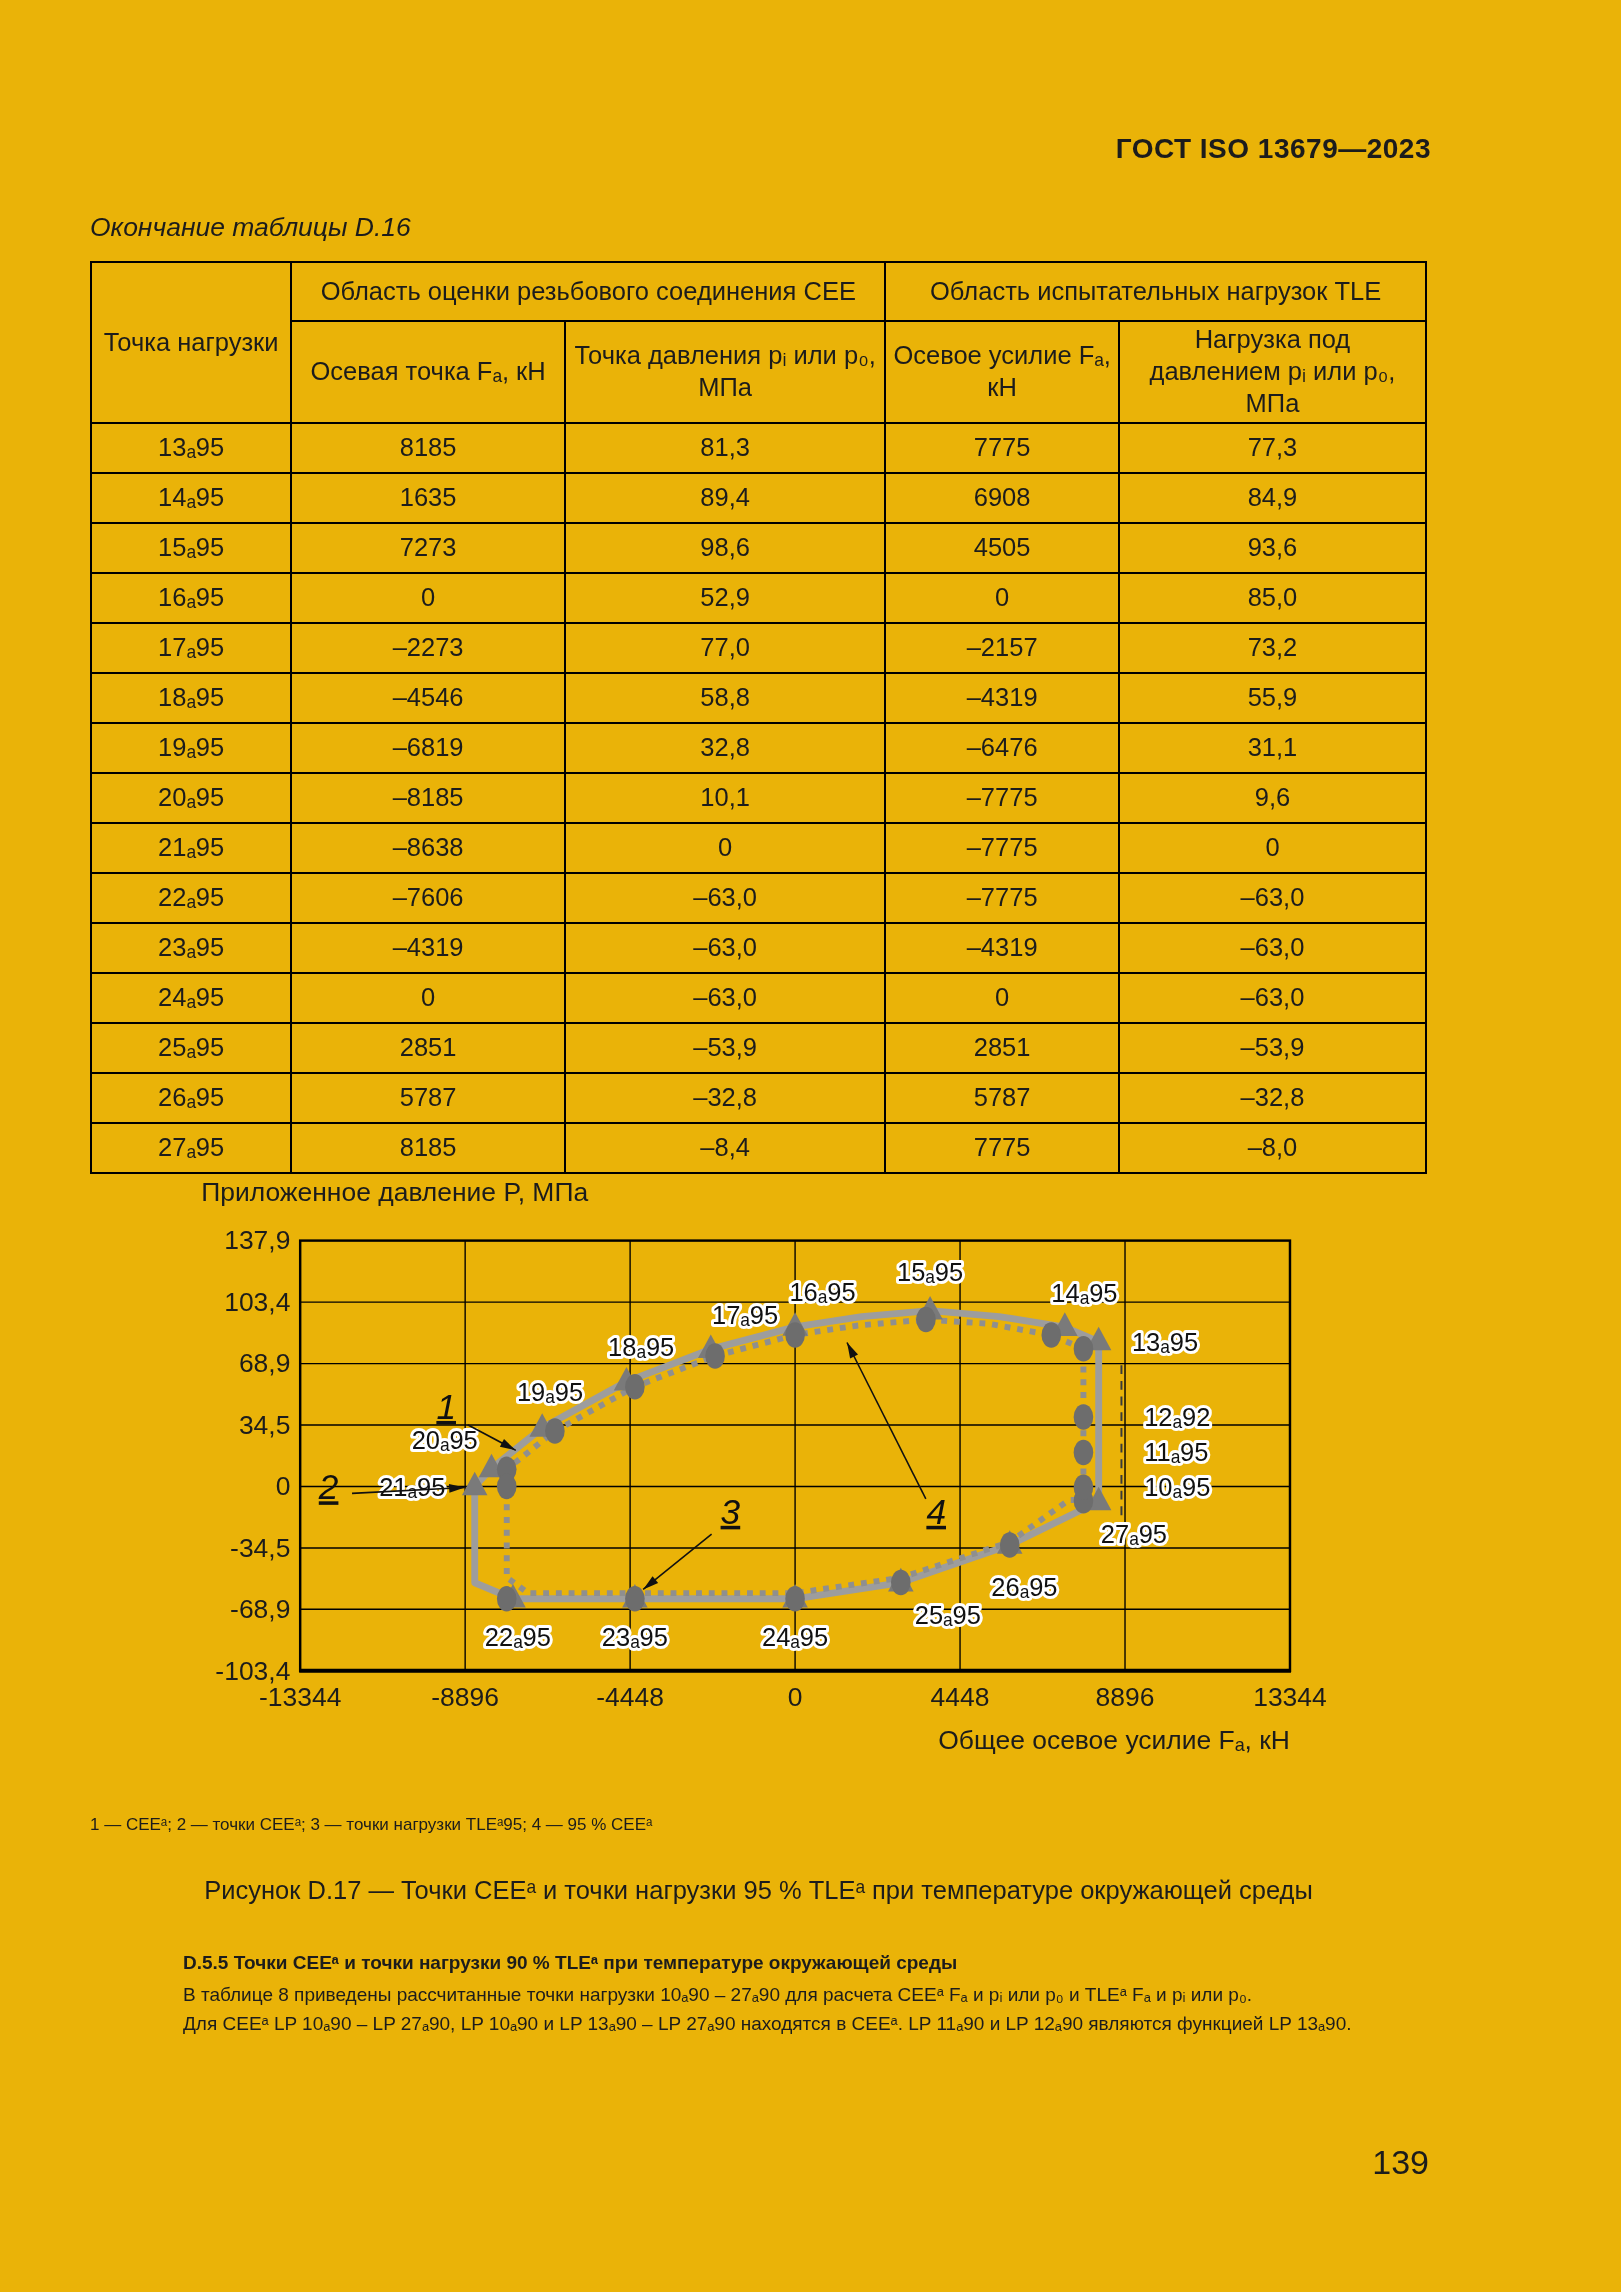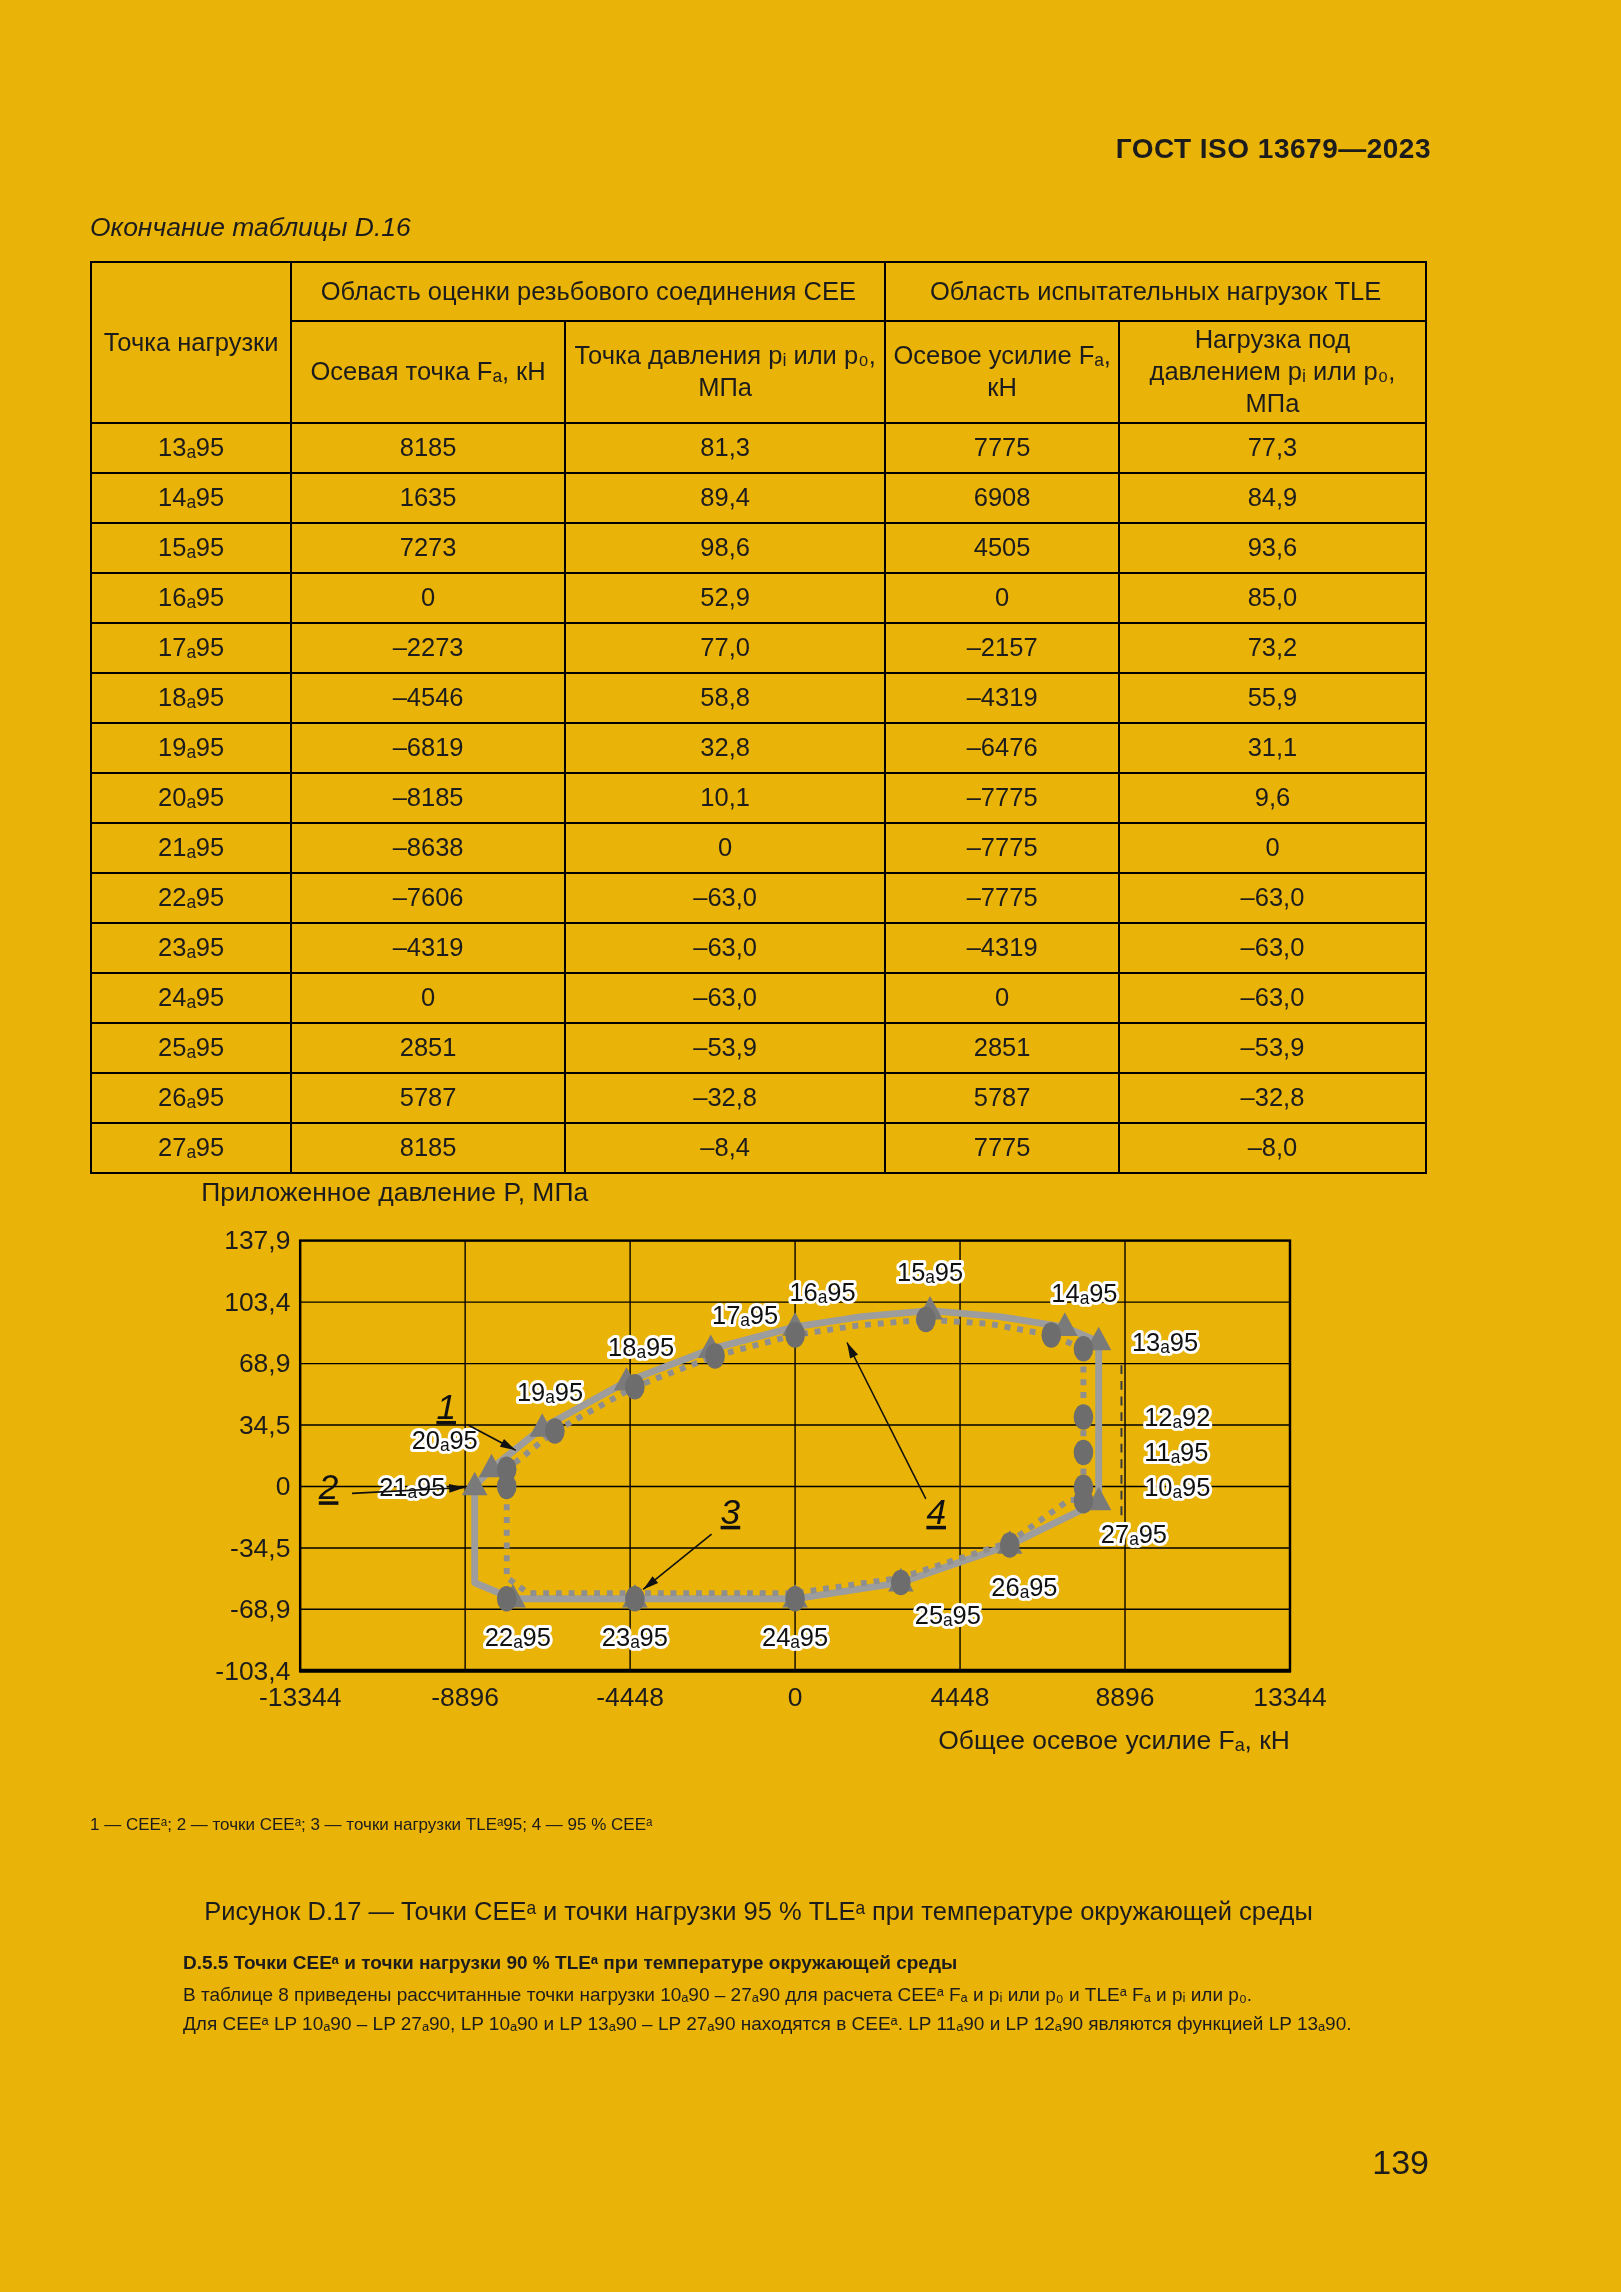--- a/index.html
+++ b/index.html
@@ -26,21 +26,21 @@
   table.d16 thead tr.group-row th{height:53px;font-weight:normal;}
   table.d16 thead tr.sub-row th{height:76px;font-weight:normal;line-height:1.25;}
   table.d16 thead th{border-bottom:2.9px solid #000;border-radius:6px;}
   table.d16 tbody td{height:44px;}
   .chart-wrap{position:absolute;top:1172px;left:147px;width:1206px;height:637px;}
   .figure-legend{
     position:absolute;top:1815px;left:90px;width:1337px;
     font-size:17px;
   }
   .figure-caption{
-    position:absolute;top:1876px;left:90px;width:1337px;text-align:center;font-size:25.5px;margin-top:21px;
+    position:absolute;top:1876px;left:90px;width:1337px;text-align:center;font-size:25.5px;
   }
   .section{
     position:absolute;top:1949px;left:90px;width:1339px;font-size:19px;line-height:1.5;
   }
   .section .heading{font-weight:bold;text-indent:93px;margin:0 0 3.9px 0;}
   .section p{margin:0;text-indent:93px;}
   .page-number{position:absolute;top:2143px;right:192px;font-size:34px;}
 </style>
 </head>
 <body>

